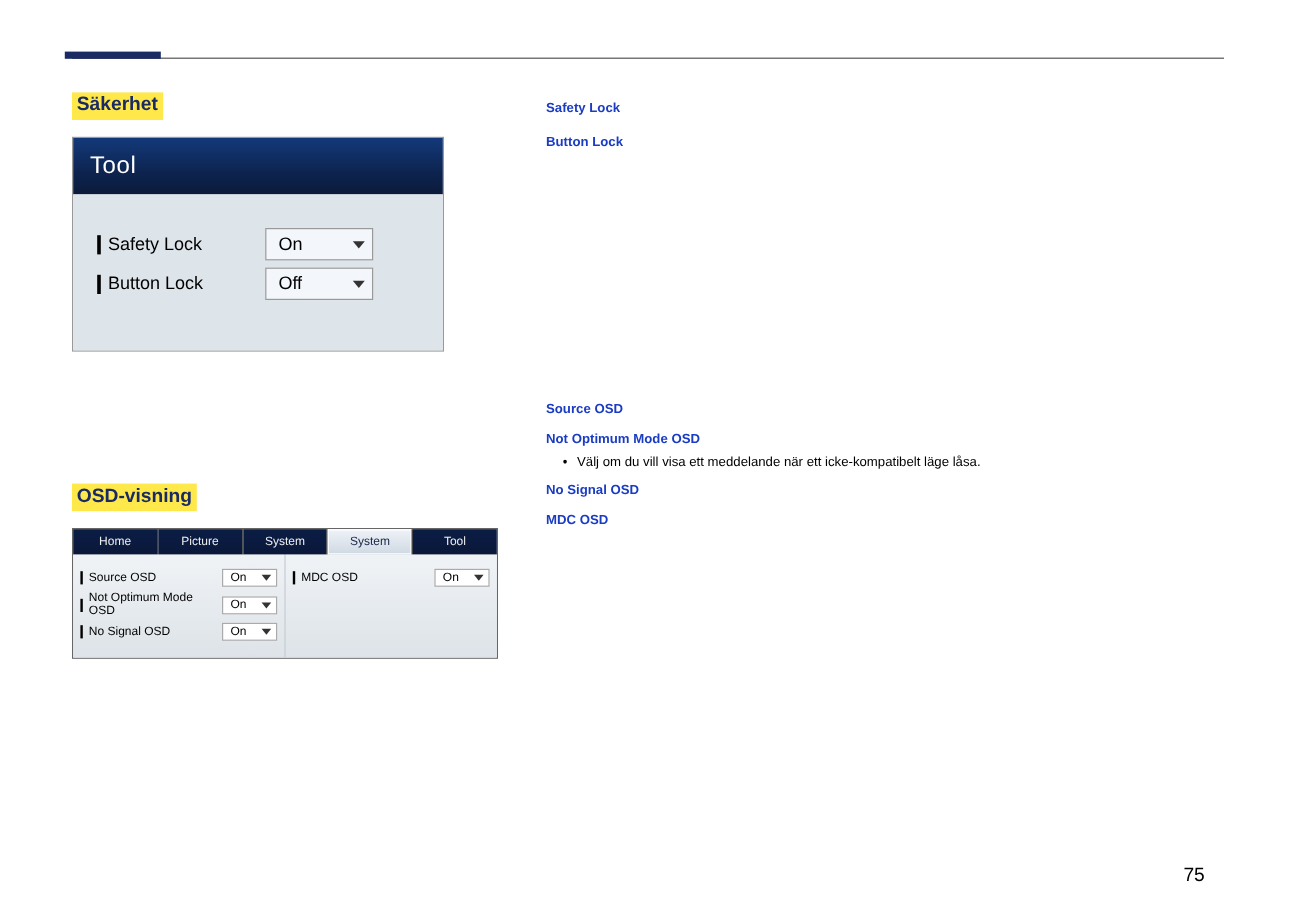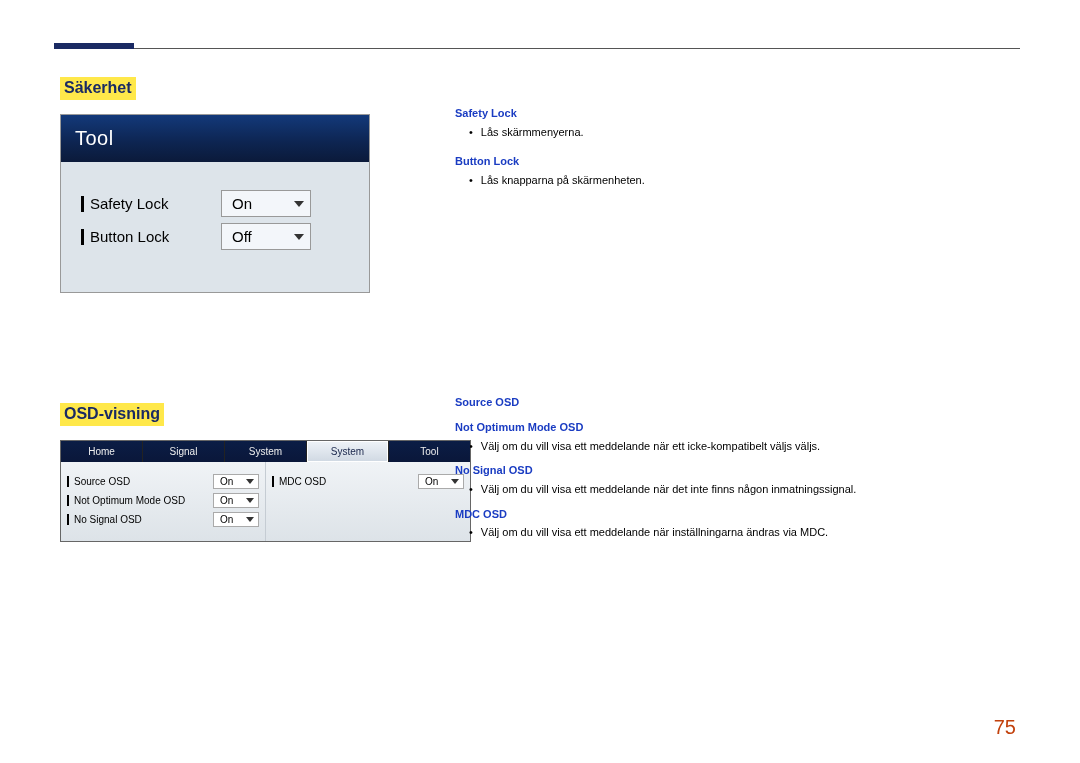--- a/index.html
+++ b/index.html
@@ -2,21 +2,21 @@
 <html><head>
 <meta charset="utf-8">
 <style>
   * { margin:0; padding:0; box-sizing:border-box; }
   body { width:1080px; height:763px; background:#fff; font-family:Arial,Helvetica,sans-serif; color:#000; position:relative; }
   .page { padding:48px 60px 0 60px; }
 
   .header-rule { border-bottom:1px solid #555; margin-bottom:28px; position:relative; }
   .header-tab  { position:absolute; left:-6px; bottom:-1px; width:80px; height:6px; background:#1a2a63; }
 
-  .columns { display:flex; gap:40px;align-items:flex-end; }
+  .columns { display:flex; gap:40px; }
   .col-left  { width:355px; flex-shrink:0; }
   .col-right { flex:1; padding-top:2px; }
 
   .sec-heading { display:inline-block; background:#ffe84a; color:#1a2a63; font-weight:bold; font-size:16px; padding:2px 4px 3px 4px; margin-bottom:14px; }
 
   .sec1-right, .sec2-right { font-size:11px; line-height:1.7; }
   .desc-h { color:#1a3cc2; font-weight:bold; margin-top:2px; }
   ul.plain { list-style:none; margin-left:14px; }
   ul.plain li::before { content:"•"; margin-right:8px; }
   .sub { margin-left:28px; color:#777; position:relative; padding-left:12px; }
@@ -30,36 +30,36 @@
   .tool-row { display:flex; align-items:center; margin:6px 0; font-size:15px; }
   .row-label { width:140px; display:flex; align-items:center; }
   .row-label .bar { display:inline-block; width:3px; height:16px; background:#000; margin-right:6px; }
   .combo { display:flex; align-items:center; justify-content:space-between; border:1px solid #999; background:#f3f6fa; padding:4px 6px 4px 10px; width:90px; }
   .combo .caret { width:0; height:0; border-left:5px solid transparent; border-right:5px solid transparent; border-top:6px solid #333; }
 
   
   .section-gap { height:110px; }
 
   
-  .osd-box { width:411px; border:1px solid #666; }
+  .osd-box { width:355px; border:1px solid #666; }
   .osd-tabs { display:flex; }
   .osd-tab  { flex:1; text-align:center; font-size:10px; padding:5px 0; color:#eee;
               background:linear-gradient(to bottom,#0b1d45,#0a173a); border-right:1px solid #222; position:relative; }
   .osd-tab:last-child { border-right:none; }
   .osd-tab.active { background:linear-gradient(to bottom,#eff3f8,#cfd8e2); color:#18254a; box-shadow:inset 0 0 0 1px #fff; z-index:2; }
   .osd-body { background:linear-gradient(to bottom,#f0f3f6,#dde3e8); display:flex; font-size:10px; }
   .osd-cols { flex:1; padding:8px 6px 10px 6px; }
   .osd-cols.sep { border-right:1px solid #c5ccd3; }
   .osd-row { display:flex; align-items:center; margin:4px 0; }
   .osd-row .bar { width:2px; height:11px; background:#000; margin-right:5px; }
   .osd-row .lbl { flex:1; }
   .mini-combo { display:flex; align-items:center; justify-content:space-between; border:1px solid #aaa; background:#fff; padding:1px 4px 1px 6px; width:46px; }
   .mini-combo .caret { width:0; height:0; border-left:4px solid transparent; border-right:4px solid transparent; border-top:5px solid #333; }
 
-  .page-number { position:absolute; right:64px; bottom:24px; font-size:20px; color:#c2410c; }
+  .page-number { position:absolute; right:76px; bottom:24px; font-size:16px; color:#000000; }
 </style>
 </head>
 <body>
 
 <div class="page">
   <div class="header-rule">
     <div class="header-tab"></div>
   </div>
 
   <div class="columns">
@@ -96,21 +96,21 @@
       </div>
 
       <div class="section-gap"></div>
 
       
       <div class="sec-heading">OSD-visning</div>
 
       <div class="osd-box">
         <div class="osd-tabs">
           <div class="osd-tab">Home</div>
-          <div class="osd-tab">Signal</div>
+          <div class="osd-tab">Picture</div>
           <div class="osd-tab">System</div>
           <div class="osd-tab active">System</div>
           <div class="osd-tab">Tool</div>
         </div>
         <div class="osd-body">
           <div class="osd-cols sep">
             <div class="osd-row">
               <span class="bar"></span>
               <span class="lbl">Source OSD</span>
               <div class="mini-combo">
@@ -145,47 +145,35 @@
                 </div>
             </div>
           </div>
         </div>
       </div>
     </div>
 
     <div class="col-right">
       <div class="sec1-right">
         <div class="desc-h">Safety Lock</div>
-        <ul class="plain">
-            <li>Lås skärmmenyerna.</li>
-          </ul>
 
         <div class="desc-h" style="margin-top:10px;">Button Lock</div>
-        <ul class="plain">
-            <li>Lås knapparna på skärmenheten.</li>
-          </ul>
       </div>
 
       <div style="height:202px;"></div>
 
       <div class="sec2-right">
         <div class="desc-h">Source OSD</div>
 
         <div class="desc-h" style="margin-top:6px;">Not Optimum Mode OSD</div>
         <ul class="plain">
-            <li>Välj om du vill visa ett meddelande när ett icke-kompatibelt väljs väljs.</li>
+            <li>Välj om du vill visa ett meddelande när ett icke-kompatibelt läge låsa.</li>
           </ul>
 
         <div class="desc-h" style="margin-top:6px;">No Signal OSD</div>
-        <ul class="plain">
-            <li>Välj om du vill visa ett meddelande när det inte finns någon inmatningssignal.</li>
-          </ul>
 
         <div class="desc-h" style="margin-top:6px;">MDC OSD</div>
-        <ul class="plain">
-            <li>Välj om du vill visa ett meddelande när inställningarna ändras via MDC.</li>
-          </ul>
       </div>
     </div>
   </div>
 </div>
 
 <div class="page-number">75</div>
 
 </body></html>

